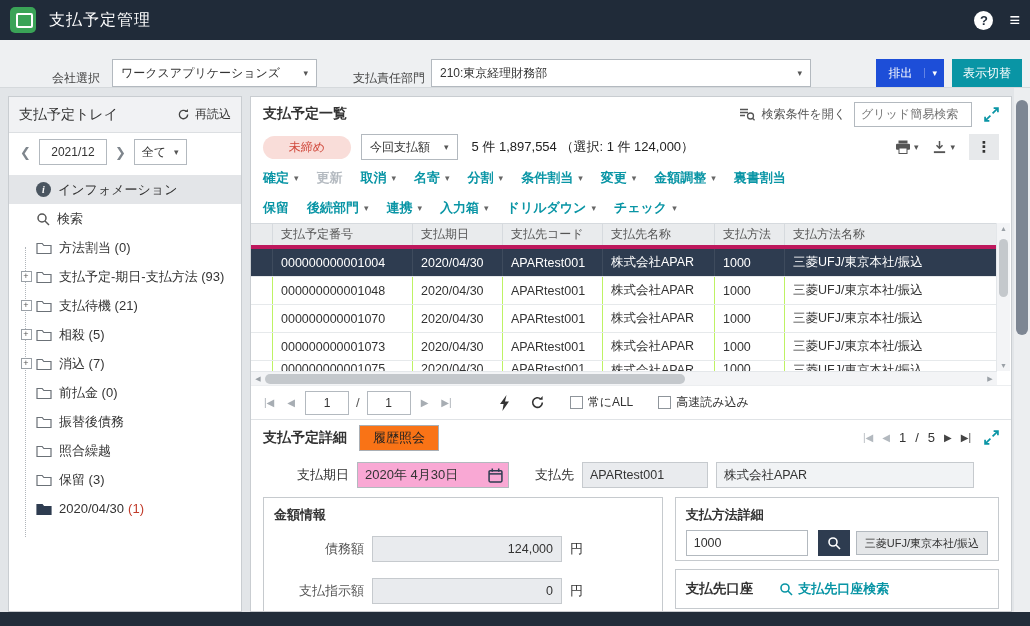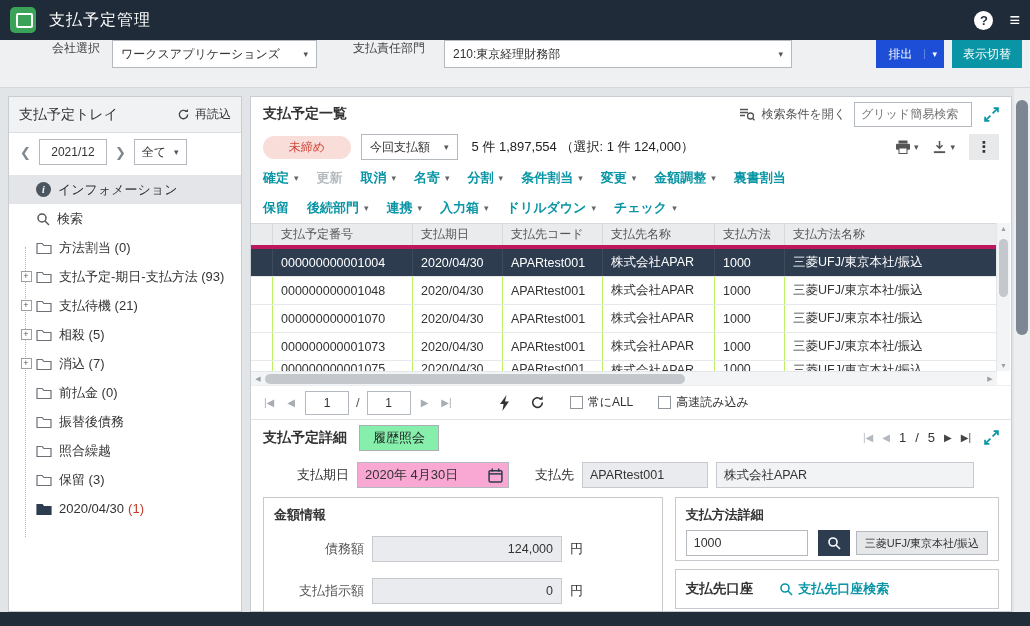--- a/index.html
+++ b/index.html
@@ -18,28 +18,28 @@
   .logo::after { content:""; position:absolute; left:6px; top:6px; width:13px; height:11px;
     border:2px solid #fff; border-radius:2px; background:#3aa357; }
   .hdr-title { color:#fff; font-size:16px; margin-left:13px; letter-spacing:1px; }
   .hdr-right { margin-left:auto; display:flex; align-items:center; gap:16px; padding-right:10px; }
   .help { width:19px; height:19px; border-radius:50%; background:#fff; color:#1f2a38;
     font-weight:700; font-size:13px; display:flex; align-items:center; justify-content:center; }
   .menu-ic { color:#fff; font-size:18px; line-height:1; }
 
   
   .toolbar { position:absolute; left:0; top:40px; width:1030px; height:48px;
-    background:#eef0f2; border-bottom:1px solid #d5d9dc; display:flex; align-items:flex-start; }
+    background:#eef0f2; border-bottom:1px solid #d5d9dc; display:flex; align-items:flex-end; }
   .tb-label { font-size:12px; color:#444; white-space:nowrap; }
   .lbl-company { margin-left:52px; }
   .lbl-dept { margin-left:36px; }
   .selbox { background:#fff; border:1px solid #b3b9bf; height:28px; display:flex; align-items:center;
     padding:0 8px; font-size:12px; color:#333; }
   .sel-company { width:205px; margin-left:12px; }
-  .sel-dept { width:348px; margin-left:19px; }
+  .sel-dept { width:380px; margin-left:6px; }
   .selbox .caret { margin-left:auto; color:#555; font-size:9px; }
   .btn-export { margin-left:auto; height:28px; background:#1d4ed8; color:#fff; display:flex; align-items:center; font-size:12px; }
   .btn-export .btn-main { padding:0 12px; }
   .btn-export .btn-split { padding:0 7px; border-left:1px solid rgba(255,255,255,.3); font-size:9px; }
   .btn-toggle { margin:0 8px; height:28px; background:#0995a5; color:#fff; display:flex; align-items:center;
     padding:0 11px; font-size:12px; }
 
   
   .sidebar { position:absolute; left:8px; top:96px; width:234px; height:516px;
     background:#fff; border:1px solid #c9cdd1; overflow:hidden; }
@@ -129,21 +129,21 @@
   .pg-slash { color:#555; }
   .bolt-btn { margin-left:36px; display:flex; }
   .refresh-btn { margin-left:12px; display:flex; }
   .cb-group { display:flex; align-items:center; margin-left:18px; }
   .cbx { width:13px; height:13px; border:1px solid #8f959b; background:#fff; }
   .cb-label { font-size:12px; color:#333; margin-left:5px; }
 
   
   .det-header { height:36px; display:flex; align-items:center; padding:0 12px; gap:12px; border-top:1px solid #e0e3e6; }
   .det-title { font-size:14px; font-weight:700; }
-  .hist-btn { height:26px; background:#86efac; border:1px solid #a9afb5; display:flex; align-items:center;
+  .hist-btn { height:26px; background:#f97316; border:1px solid #a9afb5; display:flex; align-items:center;
     padding:0 13px; font-size:13px; color:#222; }
   .det-pg { margin-left:auto; display:flex; align-items:center; gap:9px; font-size:12px; }
   .det-pg .dis { color:#b3b9bf; font-size:10px; }
   .det-pg .en { color:#444; font-size:10px; }
   .det-pg .num { color:#333; font-size:13px; }
 
   .det-form { height:40px; display:flex; align-items:center; padding:0 12px; gap:8px; }
   .f-label { font-size:13px; color:#333; white-space:nowrap; }
   .lbl-due { width:86px; text-align:right; }
   .date-wrap { width:152px; height:26px; border:1px solid #b3b9bf; display:flex; align-items:center; padding:0 5px; background:#f9a8d4; }

